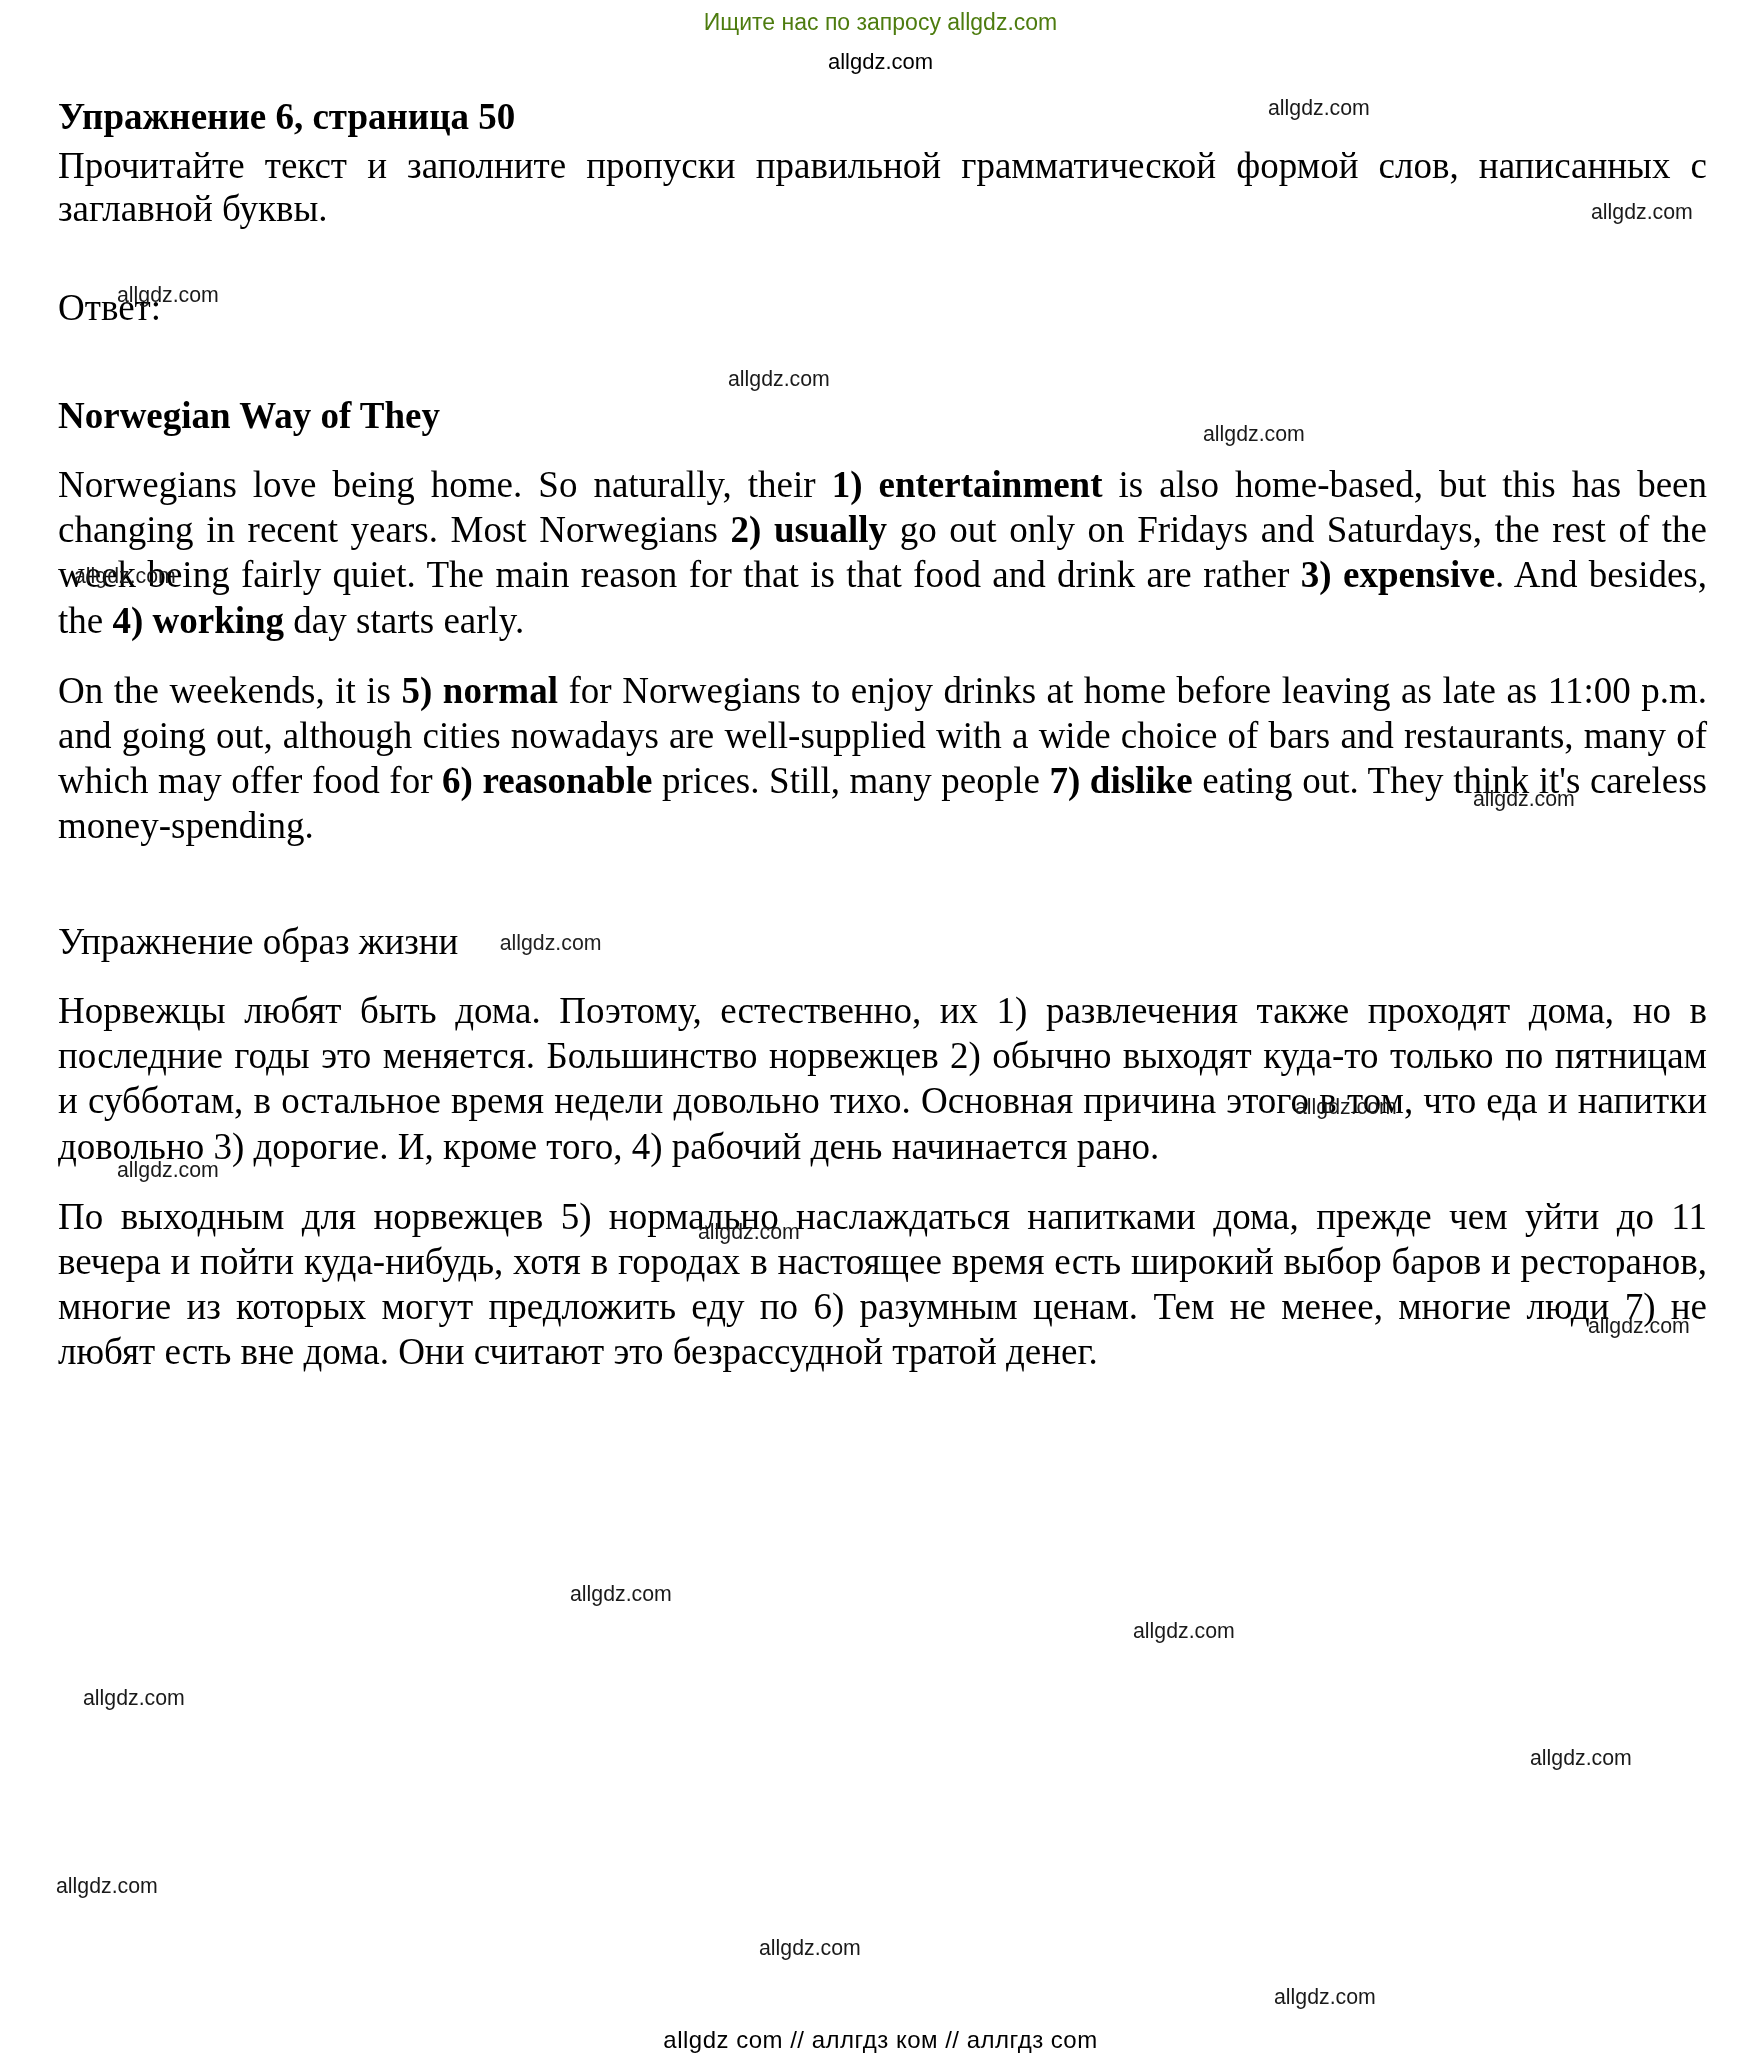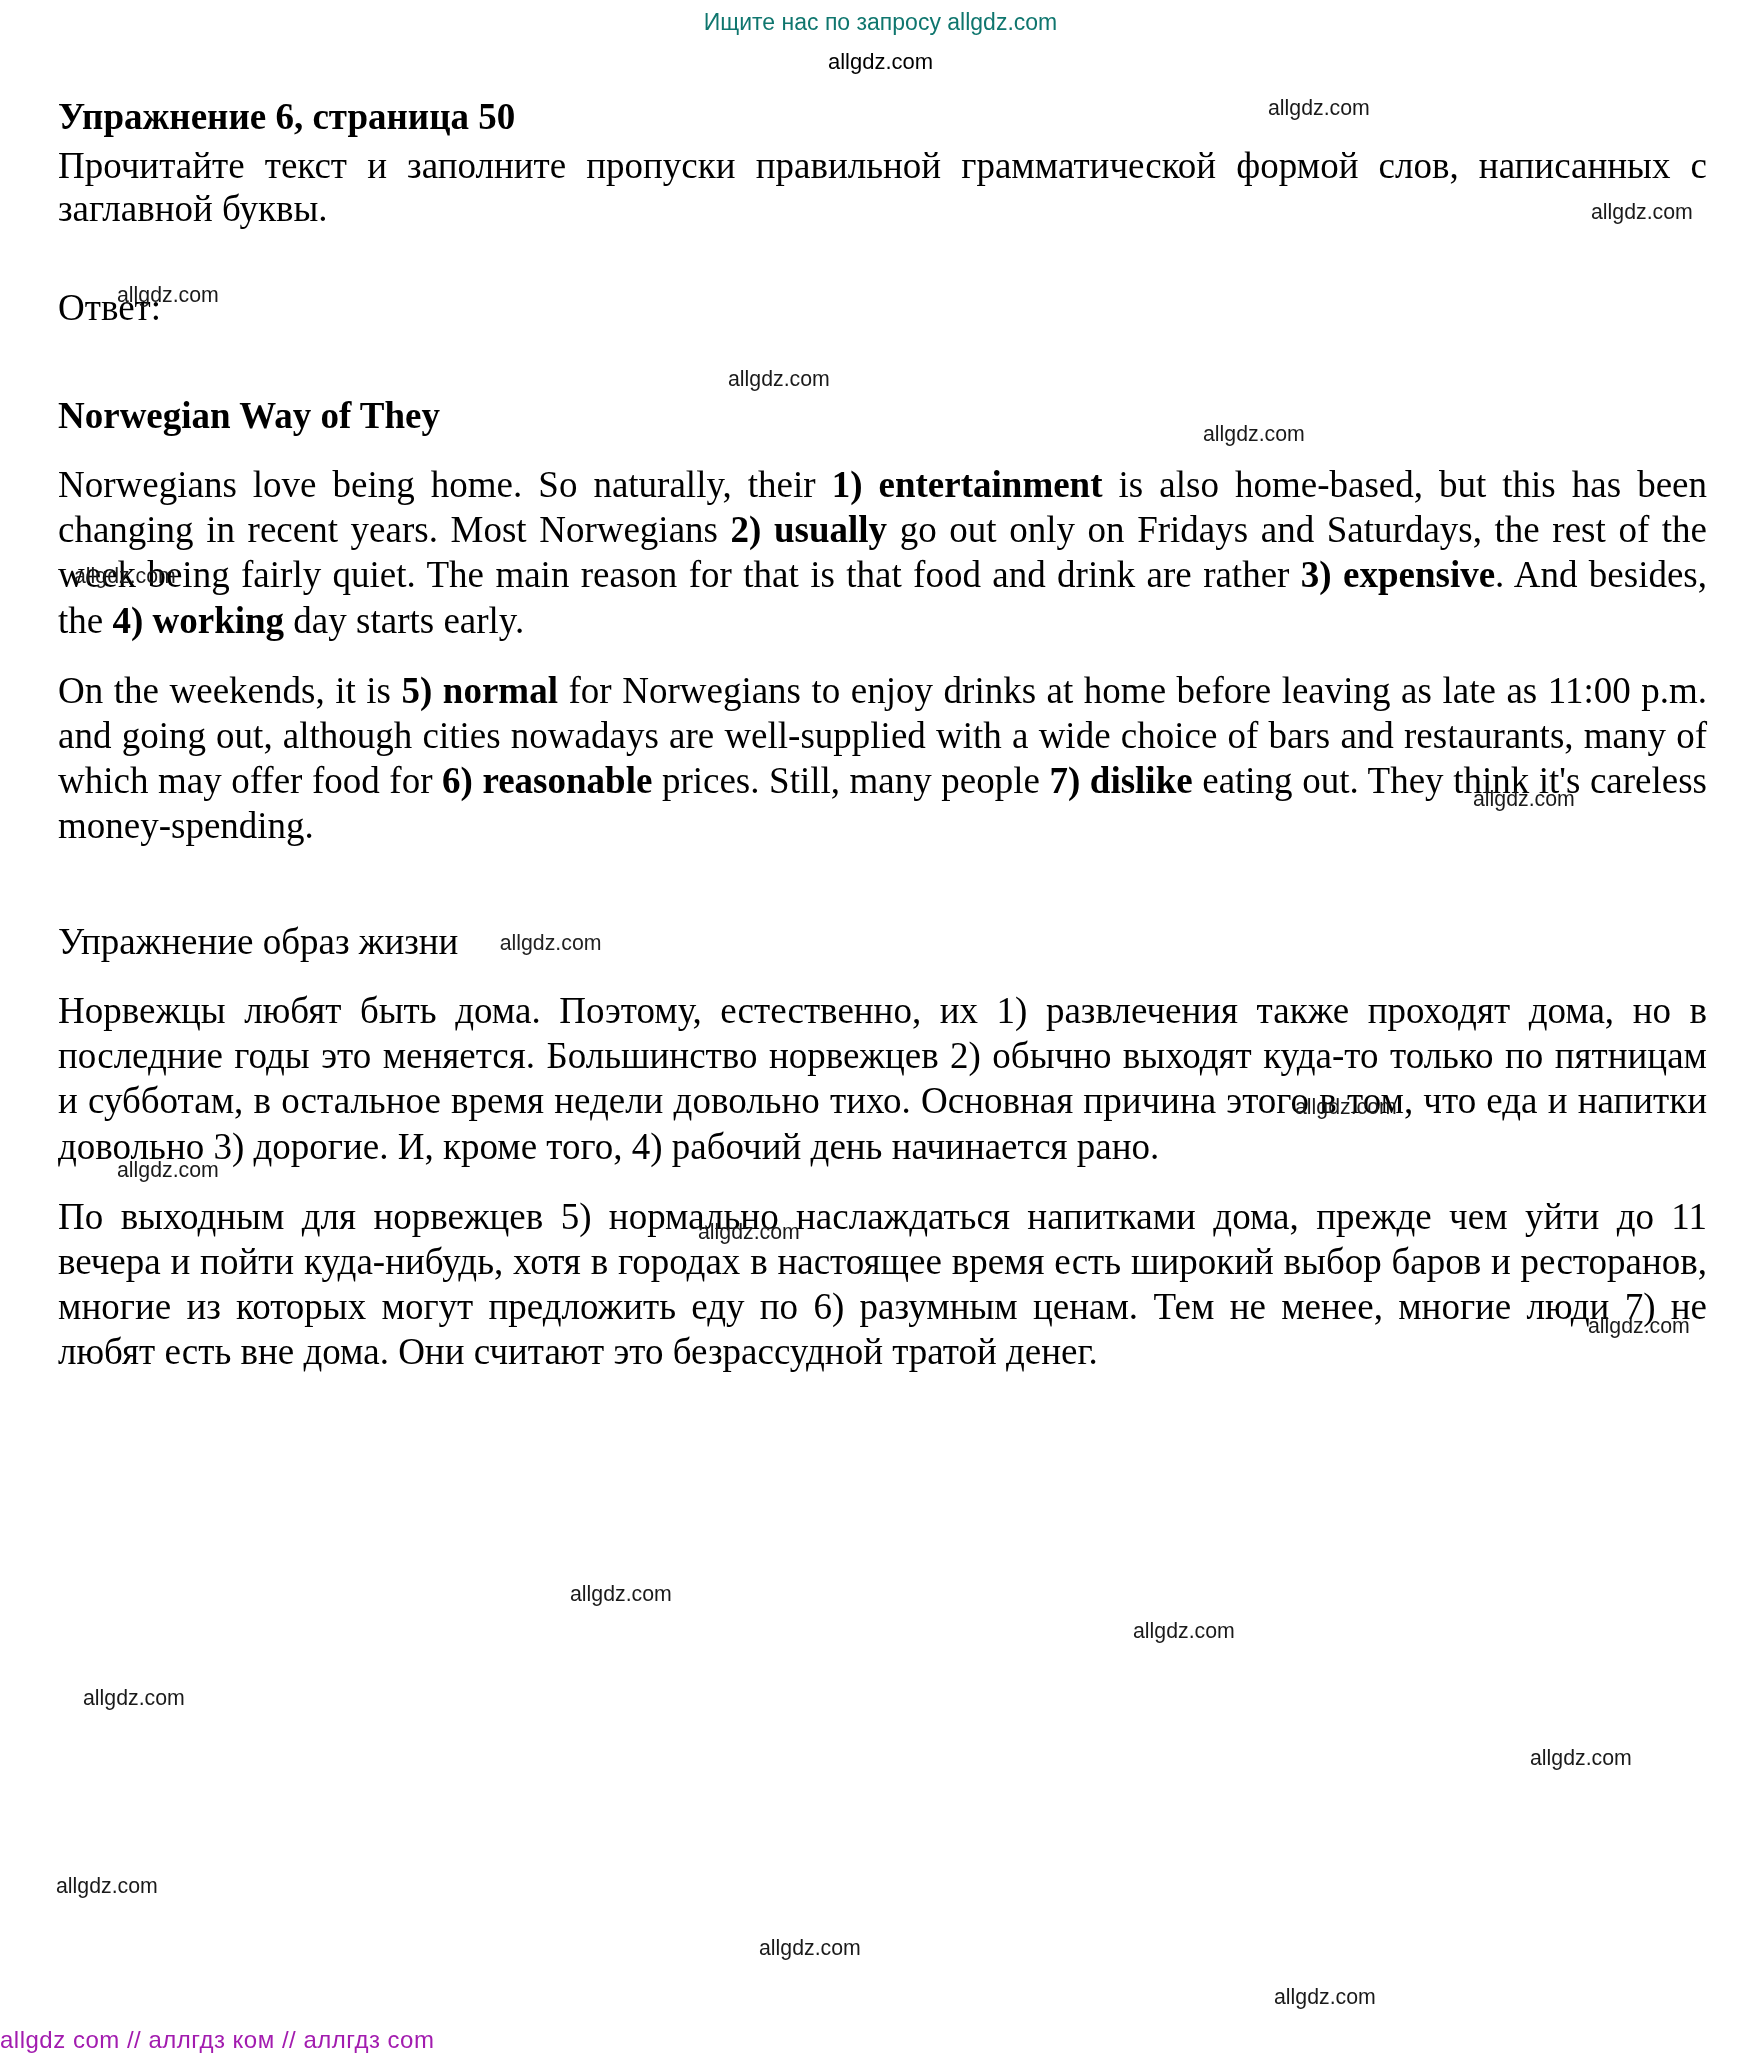--- a/index.html
+++ b/index.html
@@ -17,21 +17,21 @@
   }
   .page {
     position: relative;
     width: 1761px;
     min-height: 2069px;
     padding: 0;
     box-sizing: border-box;
   }
   .top-banner {
     text-align: center;
-    color: #0f766e;
+    color: #4d7c0f;
     font-family: "Liberation Sans", sans-serif;
     font-size: 23px;
     padding-top: 9.3px;
     letter-spacing: 0px;
   }
   .sub-banner {
     text-align: center;
     color: #000000;
     font-family: "Liberation Sans", sans-serif;
     font-size: 22px;
@@ -79,24 +79,24 @@
     font-size: 21.3px;
     color: #222;
     margin-left: 32px;
     vertical-align: 3.7px;
   }
   .footer {
     position: absolute;
     bottom: 15px;
     left: 0;
     width: 100%;
-    text-align: left;
+    text-align: center;
     font-family: "Liberation Sans", sans-serif;
     font-size: 24px;
-    color: #a21caf;
+    color: #000000;
     letter-spacing: 0.5px;
   }
   
   .wm {
     position: absolute;
     font-family: "Liberation Sans", sans-serif;
     font-size: 21.3px;
     color: #1a1a1a;
     white-space: nowrap;
     pointer-events: none;

